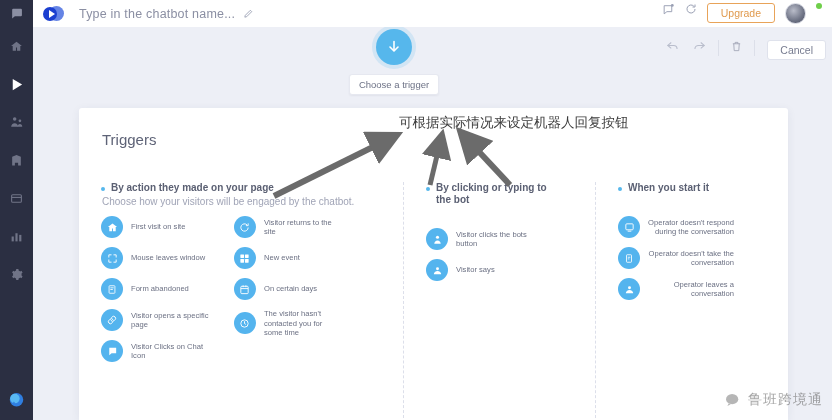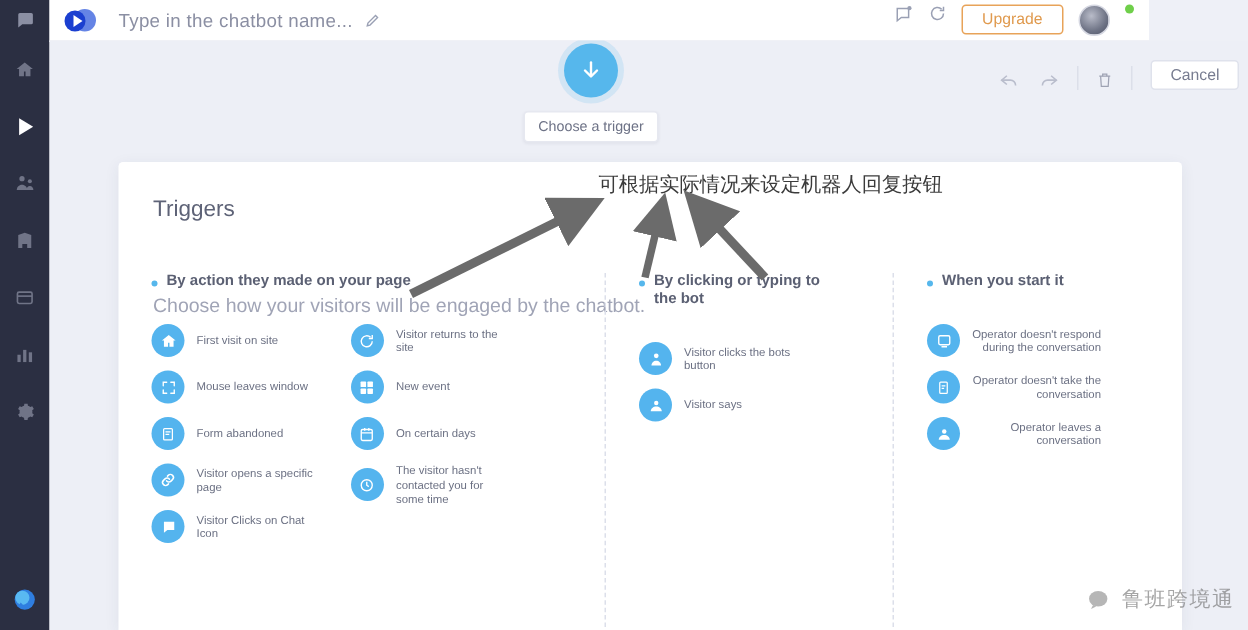--- a/index.html
+++ b/index.html
@@ -36,21 +36,21 @@
   .sb-icon svg { display: block; }
   .sb-spacer { flex: 1 1 auto; }
   .sb-bottom {
     width: 33px; height: 40px;
     display: flex; align-items: center; justify-content: center;
   }
 
   
   .header {
     position: absolute; left: 33px; top: 0;
-    width: 733px; height: 27px;
+    width: 799px; height: 27px;
     background: #ffffff;
     border-bottom: 1px solid #e8e8ef;
     display: flex; align-items: center;
   }
   .brand-logo {
     margin-left: 10px;
     width: 22px; height: 18px;
     position: relative;
   }
   .blob-a {
@@ -114,21 +114,21 @@
   .canvas {
     position: absolute; left: 33px; top: 27px;
     width: 799px; height: 393px;
     background: #edeff6;
     overflow: hidden;
   }
 
   
   .toolbar {
     position: absolute; right: 6px; top: 13px;
-    display: flex; align-items: flex-end; gap: 12px;
+    display: flex; align-items: flex-start; gap: 12px;
   }
   .tb-ico { color: #b9bdcc; display: flex; align-items: center; cursor: pointer; }
   .tb-sep {
     width: 1px; height: 16px; background: #dcdfe9;
   }
   .cancel-btn {
     border: 1px solid #dfe2ec;
     background: #fff;
     color: #777c90;
     font-size: 10.5px;
@@ -172,21 +172,21 @@
     border-radius: 3px 3px 0 0;
     box-shadow: 0 2px 10px rgba(40,50,90,.07);
     overflow: hidden;
   }
   .card-title {
     position: absolute; left: 23px; top: 23px;
     font-size: 15px; color: #5e6377; font-weight: 400;
   }
   .card-sub {
     position: absolute; left: 23px; top: 48px;
-    font-size: 13px; color: #a0a4b6; margin-top: 40px;
+    font-size: 10px; color: #a0a4b6; margin-top: 40px;
   }
   .cols {
     position: absolute; left: 0px; top: 74px;
     width: 709px; height: 236px;
     display: flex;
     gap: 40px;
   }
   .col {
     position: relative;
     padding: 0 0 0 22px;

